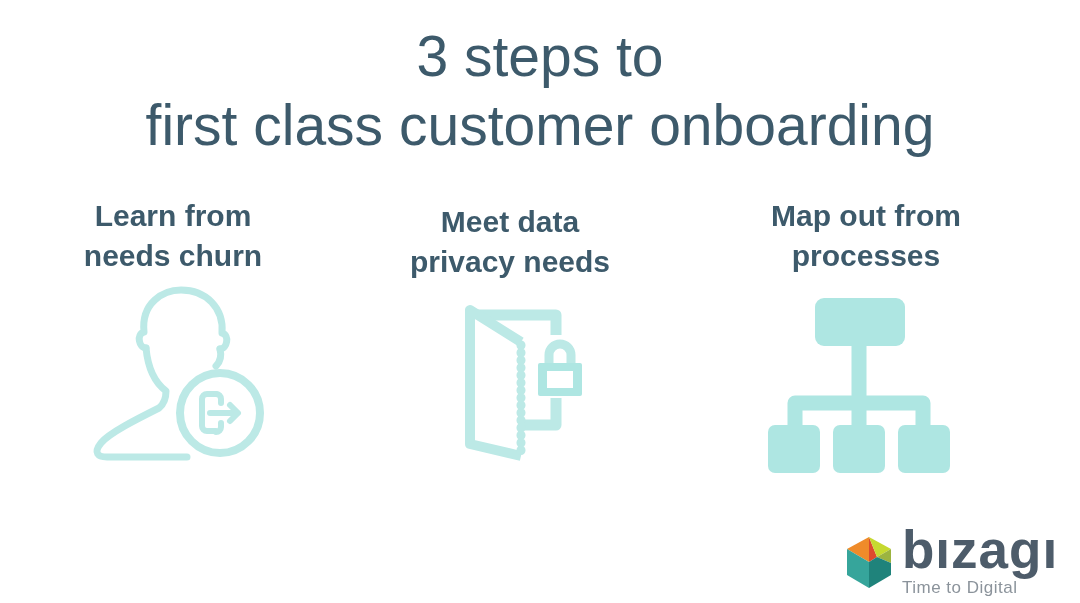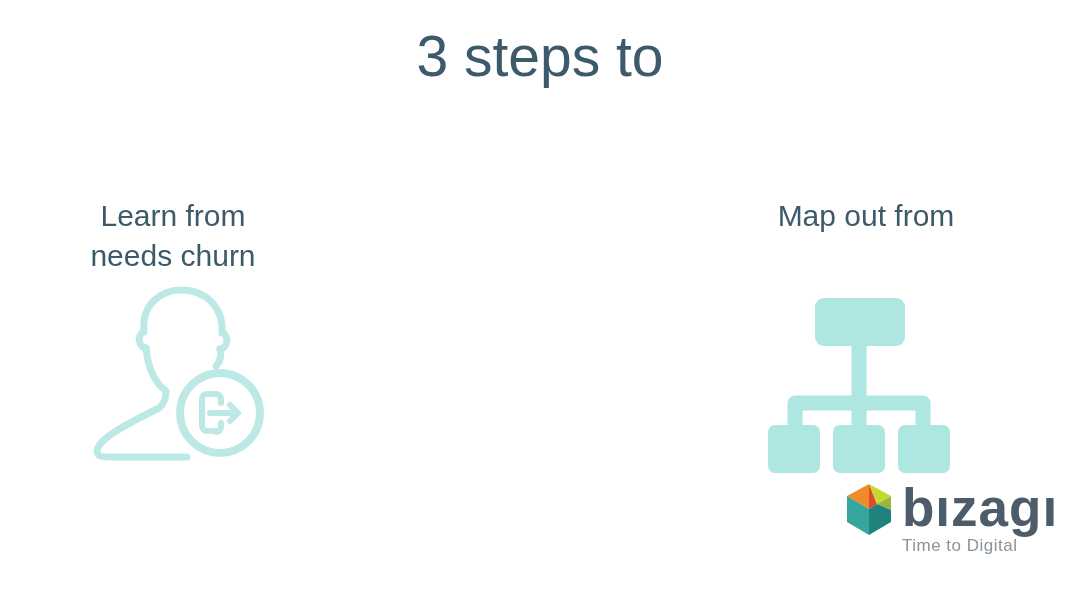--- a/index.html
+++ b/index.html
@@ -13,55 +13,55 @@
   }
   .title{
     position:absolute;top:22px;left:0;width:1080px;
     margin:0;text-align:center;
     font-size:57px;line-height:69px;font-weight:500;
     color:var(--title-text,#3d5a6b);
     letter-spacing:0px;
   }
   .step{position:absolute;width:270px;text-align:center;}
   .step-label{
-    margin:0;font-size:30px;line-height:40px;font-weight:400;
+    margin:0;font-size:30px;line-height:40px;font-weight:700;
     color:var(--heading-text,#3d5a6b);
   }
   .step-1{left:38px;top:196px;}
   .step-2{left:375px;top:202px;}
   .step-3{left:731px;top:196px;}
   .icon-wrap{position:absolute;}
   .icon-person{left:52px;top:90px;}
   .icon-door{left:83px;top:99px;}
   .icon-org{left:34px;top:100px;}
   .stroke-teal{stroke:var(--icon-stroke,#bce9e6);fill:none;}
   .fill-teal{fill:var(--icon-fill,#aee6e2);}
   .fill-white{fill:#ffffff;}
   .logo{
-    position:absolute;left:846px;top:483px;
-    display:flex;align-items:flex-start;
+    position:absolute;left:846px;top:525px;
+    display:flex;align-items:center;
   }
   .logo-text{margin-left:10px;}
   .wordmark{
     font-size:53px;line-height:50px;font-weight:bold;
     color:var(--logo-text,#4d5c6a);
     letter-spacing:1px;
   }
   .tagline{
     font-size:17px;line-height:20px;margin-top:3px;
     color:var(--tagline-text,#8b939b);
     letter-spacing:0.5px;
   }
 </style>
 </head>
 <body>
 
 <div class="slide">
 
-  <h1 class="title"><span>3 steps to</span><br></h1>
+  <h1 class="title"><span>3 steps to</span><br><span>first class customer onboarding</span></h1>
 
   <div class="step step-1">
     <h2 class="step-label"><span>Learn from</span><br><span>needs churn</span></h2>
     <div class="icon-wrap icon-person">
       <svg width="175" height="178" viewBox="0 0 175 178" aria-hidden="true">
         <g class="stroke-teal" stroke-width="7" stroke-linecap="round" stroke-linejoin="round">
 
           <path d="M56,62 C49,62 46,48 54,46 C51,17 73,4 91,4 C116,4 134,22 132,47 C140,49 137,63 130,63"></path>
 
           <path d="M130,63 C132,71 130,76 126,80"></path>
@@ -74,23 +74,44 @@
           <path d="M126,108 h-9 a5,5 0 0 0 -5,5 v27 a5,5 0 0 0 5,5 h9"></path>
           <path d="M126,108 a5,5 0 0 1 5,5 v4"></path>
           <path d="M131,137 v4 a5,5 0 0 1 -5,5"></path>
           <line x1="120" y1="127" x2="147" y2="127"></line>
           <path d="M140,119 l8,8 -8,8"></path>
         </g>
       </svg>
     </div>
   </div>
 
+  <div class="step step-2">
+    <h2 class="step-label"><span>Meet data</span><br><span>privacy needs</span></h2>
+    <div class="icon-wrap icon-door">
+      <svg width="130" height="165" viewBox="0 0 130 165" aria-hidden="true">
+
+        <g class="stroke-teal" stroke-width="11" stroke-linejoin="round">
+          <path d="M12,14 H98 V34"></path>
+          <path d="M98,97 V124 H64"></path>
+        </g>
+
+        <path d="M63,41 L12,9 V143 L63,155" class="stroke-teal fill-white" stroke-width="10" stroke-linejoin="round"></path>
+        <line x1="63" y1="44" x2="63" y2="153" class="stroke-teal" stroke-width="9" stroke-linecap="round" stroke-dasharray="0.5,7"></line>
+
+        <g>
+          <path d="M91,62 v-8 a11,11 0 0 1 22,0 v8" class="stroke-teal" stroke-width="9"></path>
+          <rect x="80" y="62" width="44" height="33" rx="2" class="fill-teal"></rect>
+          <rect x="89" y="70" width="26" height="17" class="fill-white"></rect>
+        </g>
+      </svg>
+    </div>
+  </div>
 
   <div class="step step-3">
-    <h2 class="step-label"><span>Map out from</span><br></h2>
+    <h2 class="step-label"><span>Map out from</span><br><span>processes</span></h2>
     <div class="icon-wrap icon-org">
       <svg width="185" height="180" viewBox="0 0 185 180" aria-hidden="true">
         <rect x="50" y="2" width="90" height="48" rx="9" class="fill-teal"></rect>
         <path d="M30,131 V107 H158 V131 M94,50 V131" class="stroke-teal" stroke-width="15" stroke-linejoin="round" style="stroke:var(--icon-fill,#aee6e2)"></path>
         <rect x="3" y="129" width="52" height="48" rx="7" class="fill-teal"></rect>
         <rect x="68" y="129" width="52" height="48" rx="7" class="fill-teal"></rect>
         <rect x="133" y="129" width="52" height="48" rx="7" class="fill-teal"></rect>
       </svg>
     </div>
   </div>

